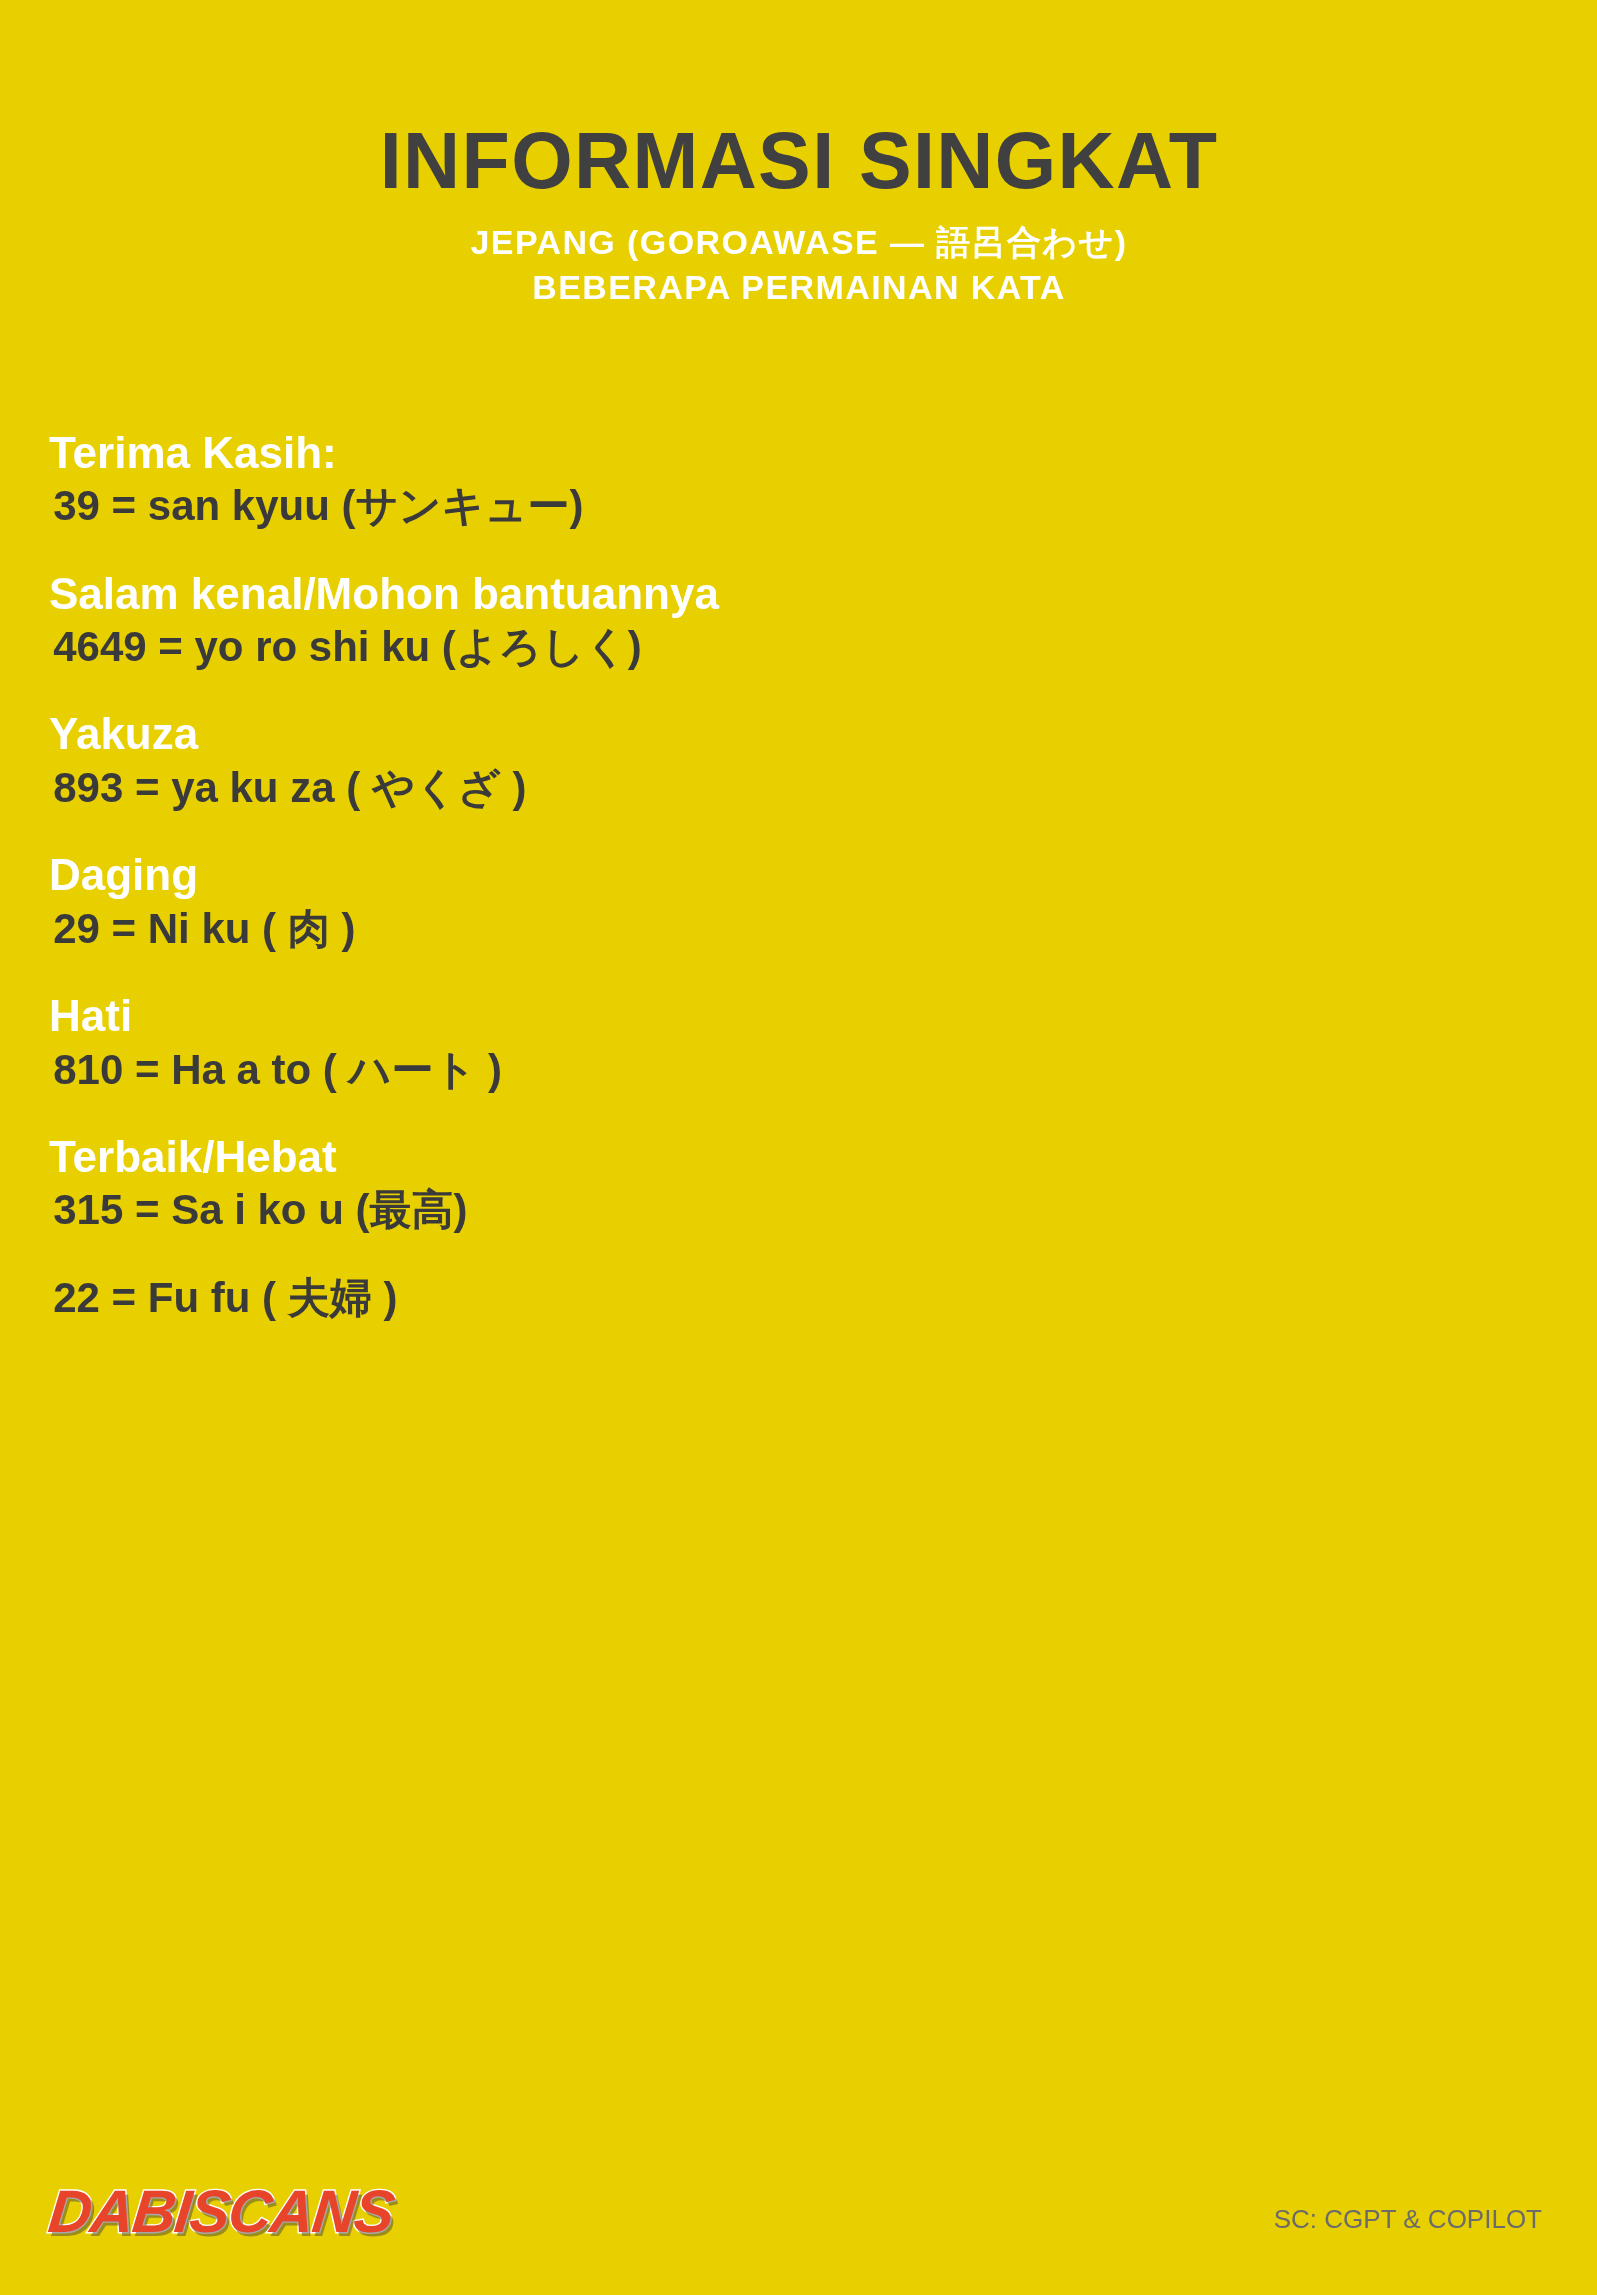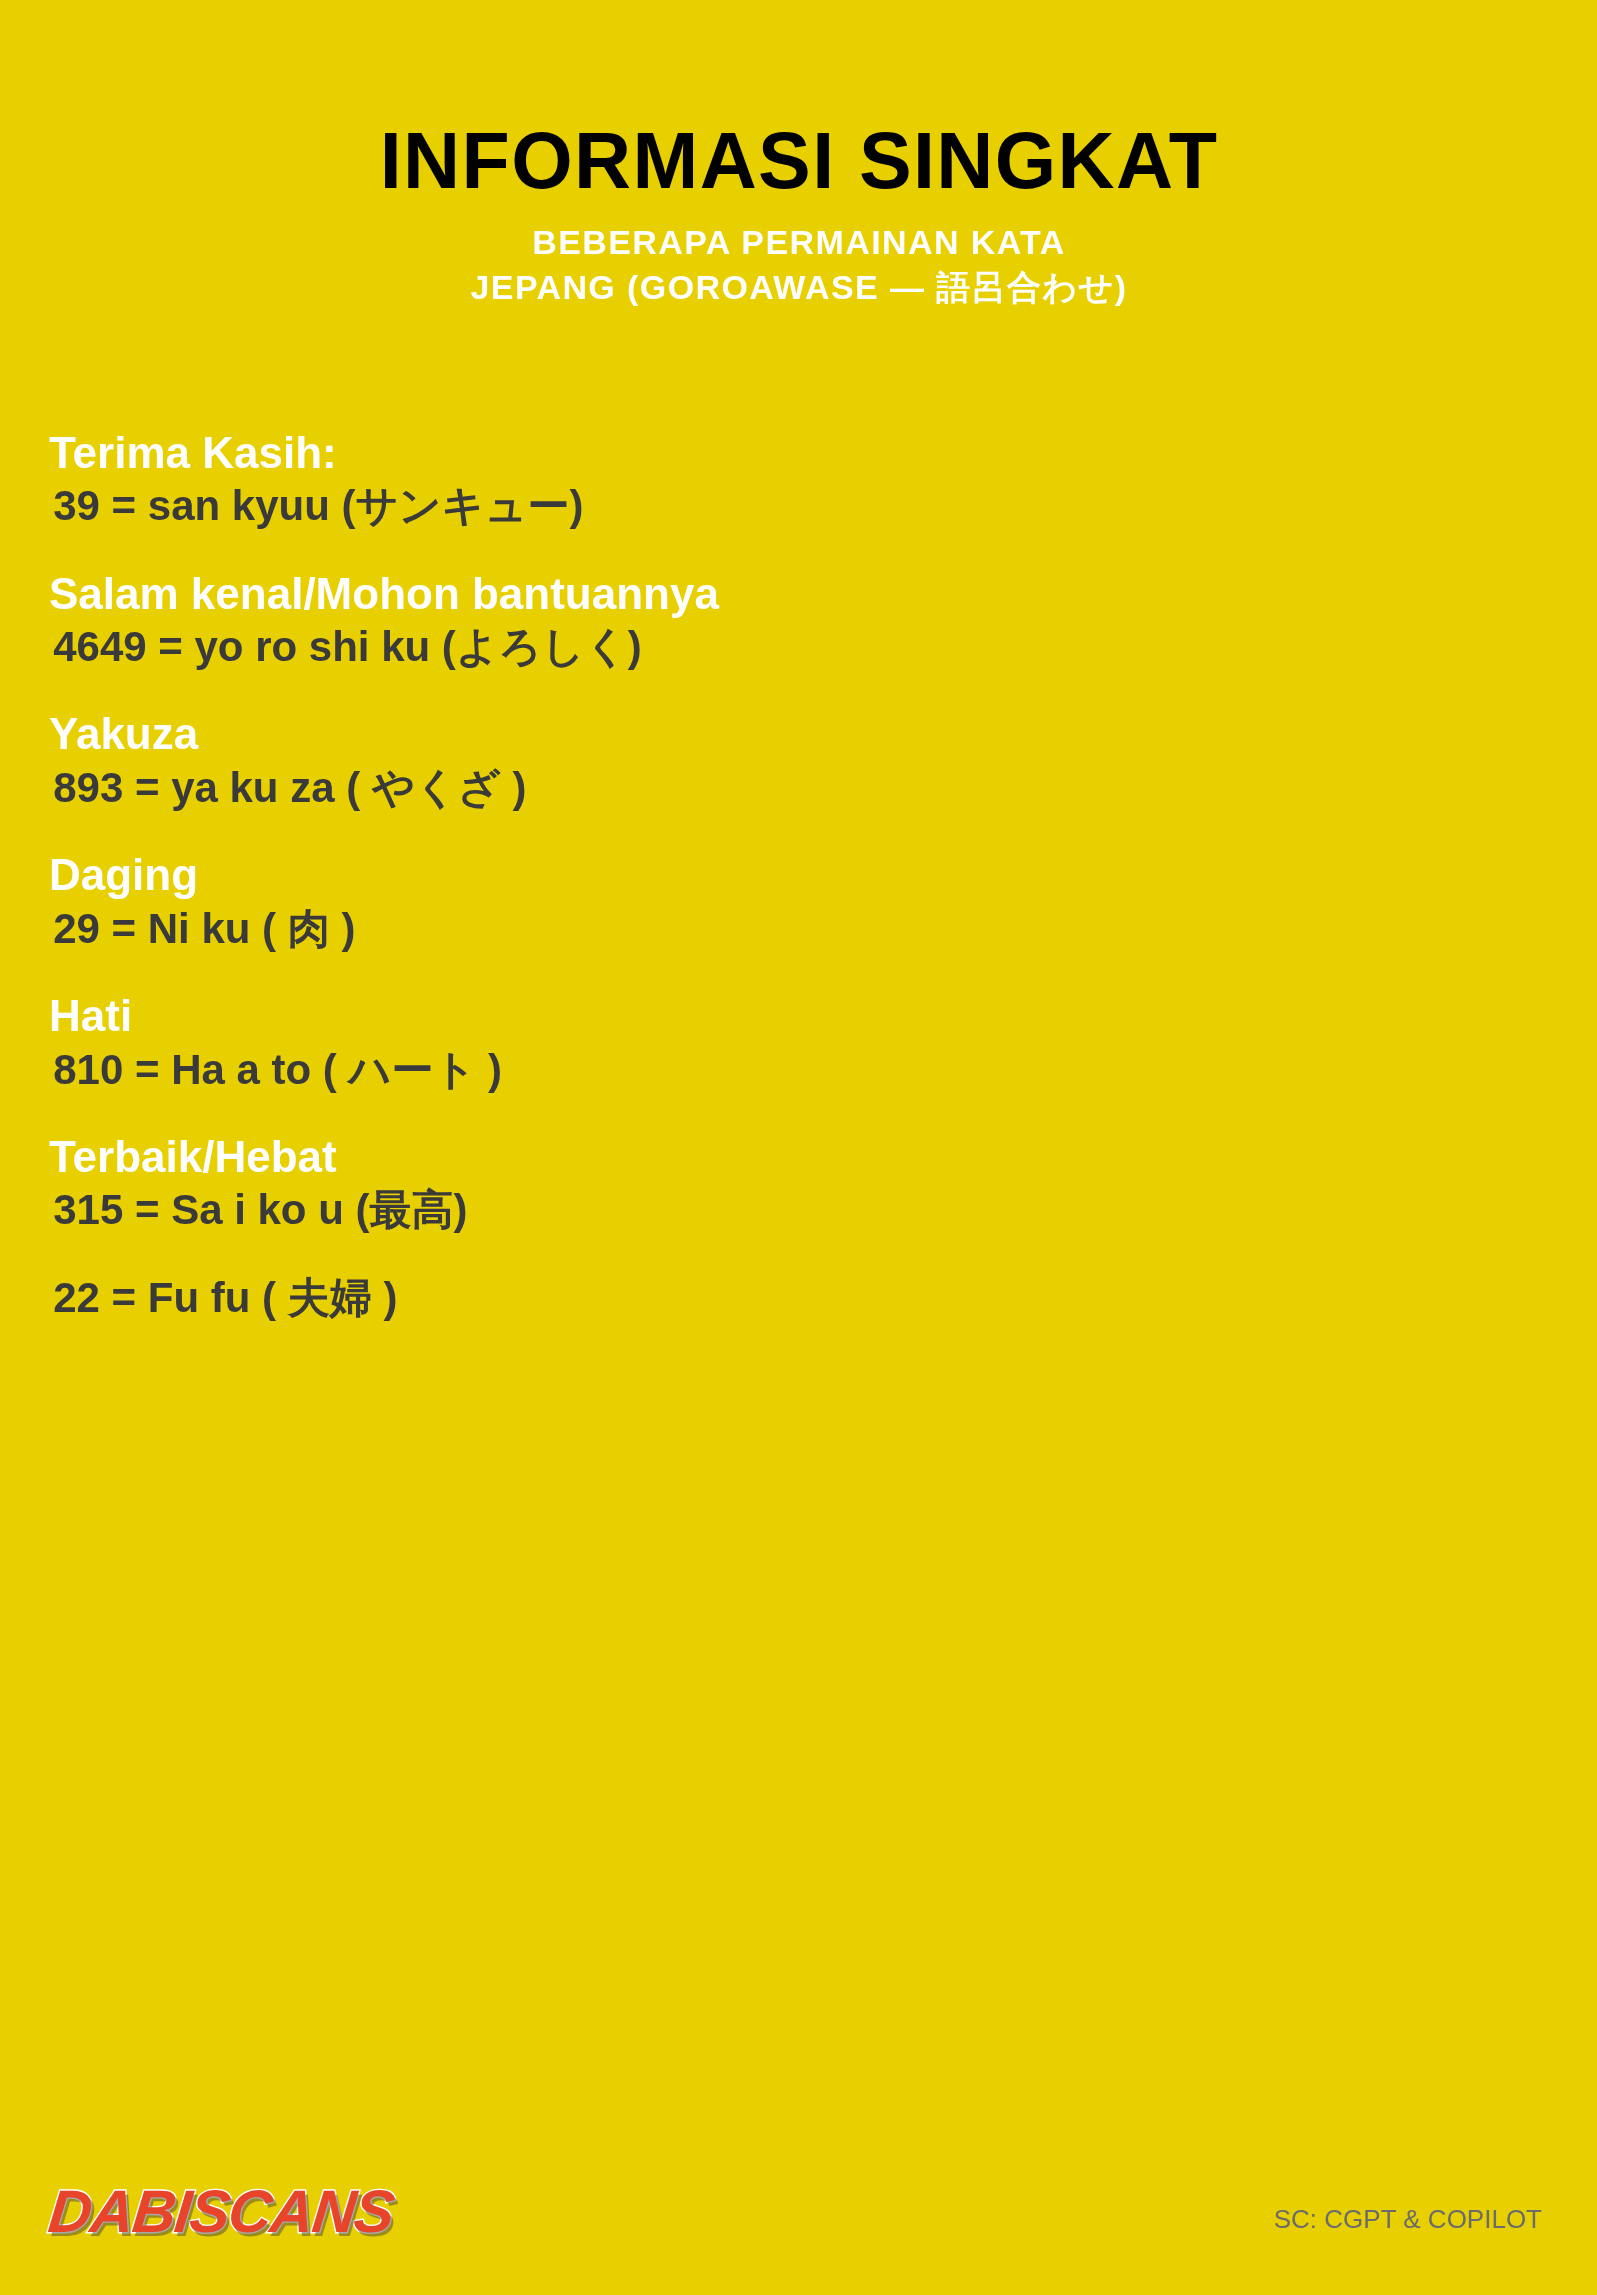--- a/index.html
+++ b/index.html
@@ -18,21 +18,21 @@
     position: relative;
     width: 1598px;
     height: 2295px;
     box-sizing: border-box;
   }
   .header {
     padding-top: 120px;
     text-align: center;
   }
   .main-title {
-    color: #000000;
+    color: #404040;
     font-size: 79px;
     font-weight: bold;
     letter-spacing: 1.4px;
     line-height: 1.05;
     margin: 0;
   }
   .subtitle {
     color: #ffffff;
     font-size: 34px;
     font-weight: bold;
@@ -95,22 +95,22 @@
   }
 </style>
 </head>
 <body>
 
 <div class="page">
 
   <div class="header">
     <h1 class="main-title">INFORMASI SINGKAT</h1>
     <div class="subtitle">
+      <div>JEPANG (GOROAWASE — 語呂合わせ)</div>
       <div>BEBERAPA PERMAINAN KATA</div>
-      <div>JEPANG (GOROAWASE — 語呂合わせ)</div>
     </div>
   </div>
 
   <div class="entries">
 
     <div class="entry">
       <p class="entry-label">Terima Kasih:</p>
       <p class="entry-value">39 = san kyuu (サンキュー)</p>
     </div>
 

